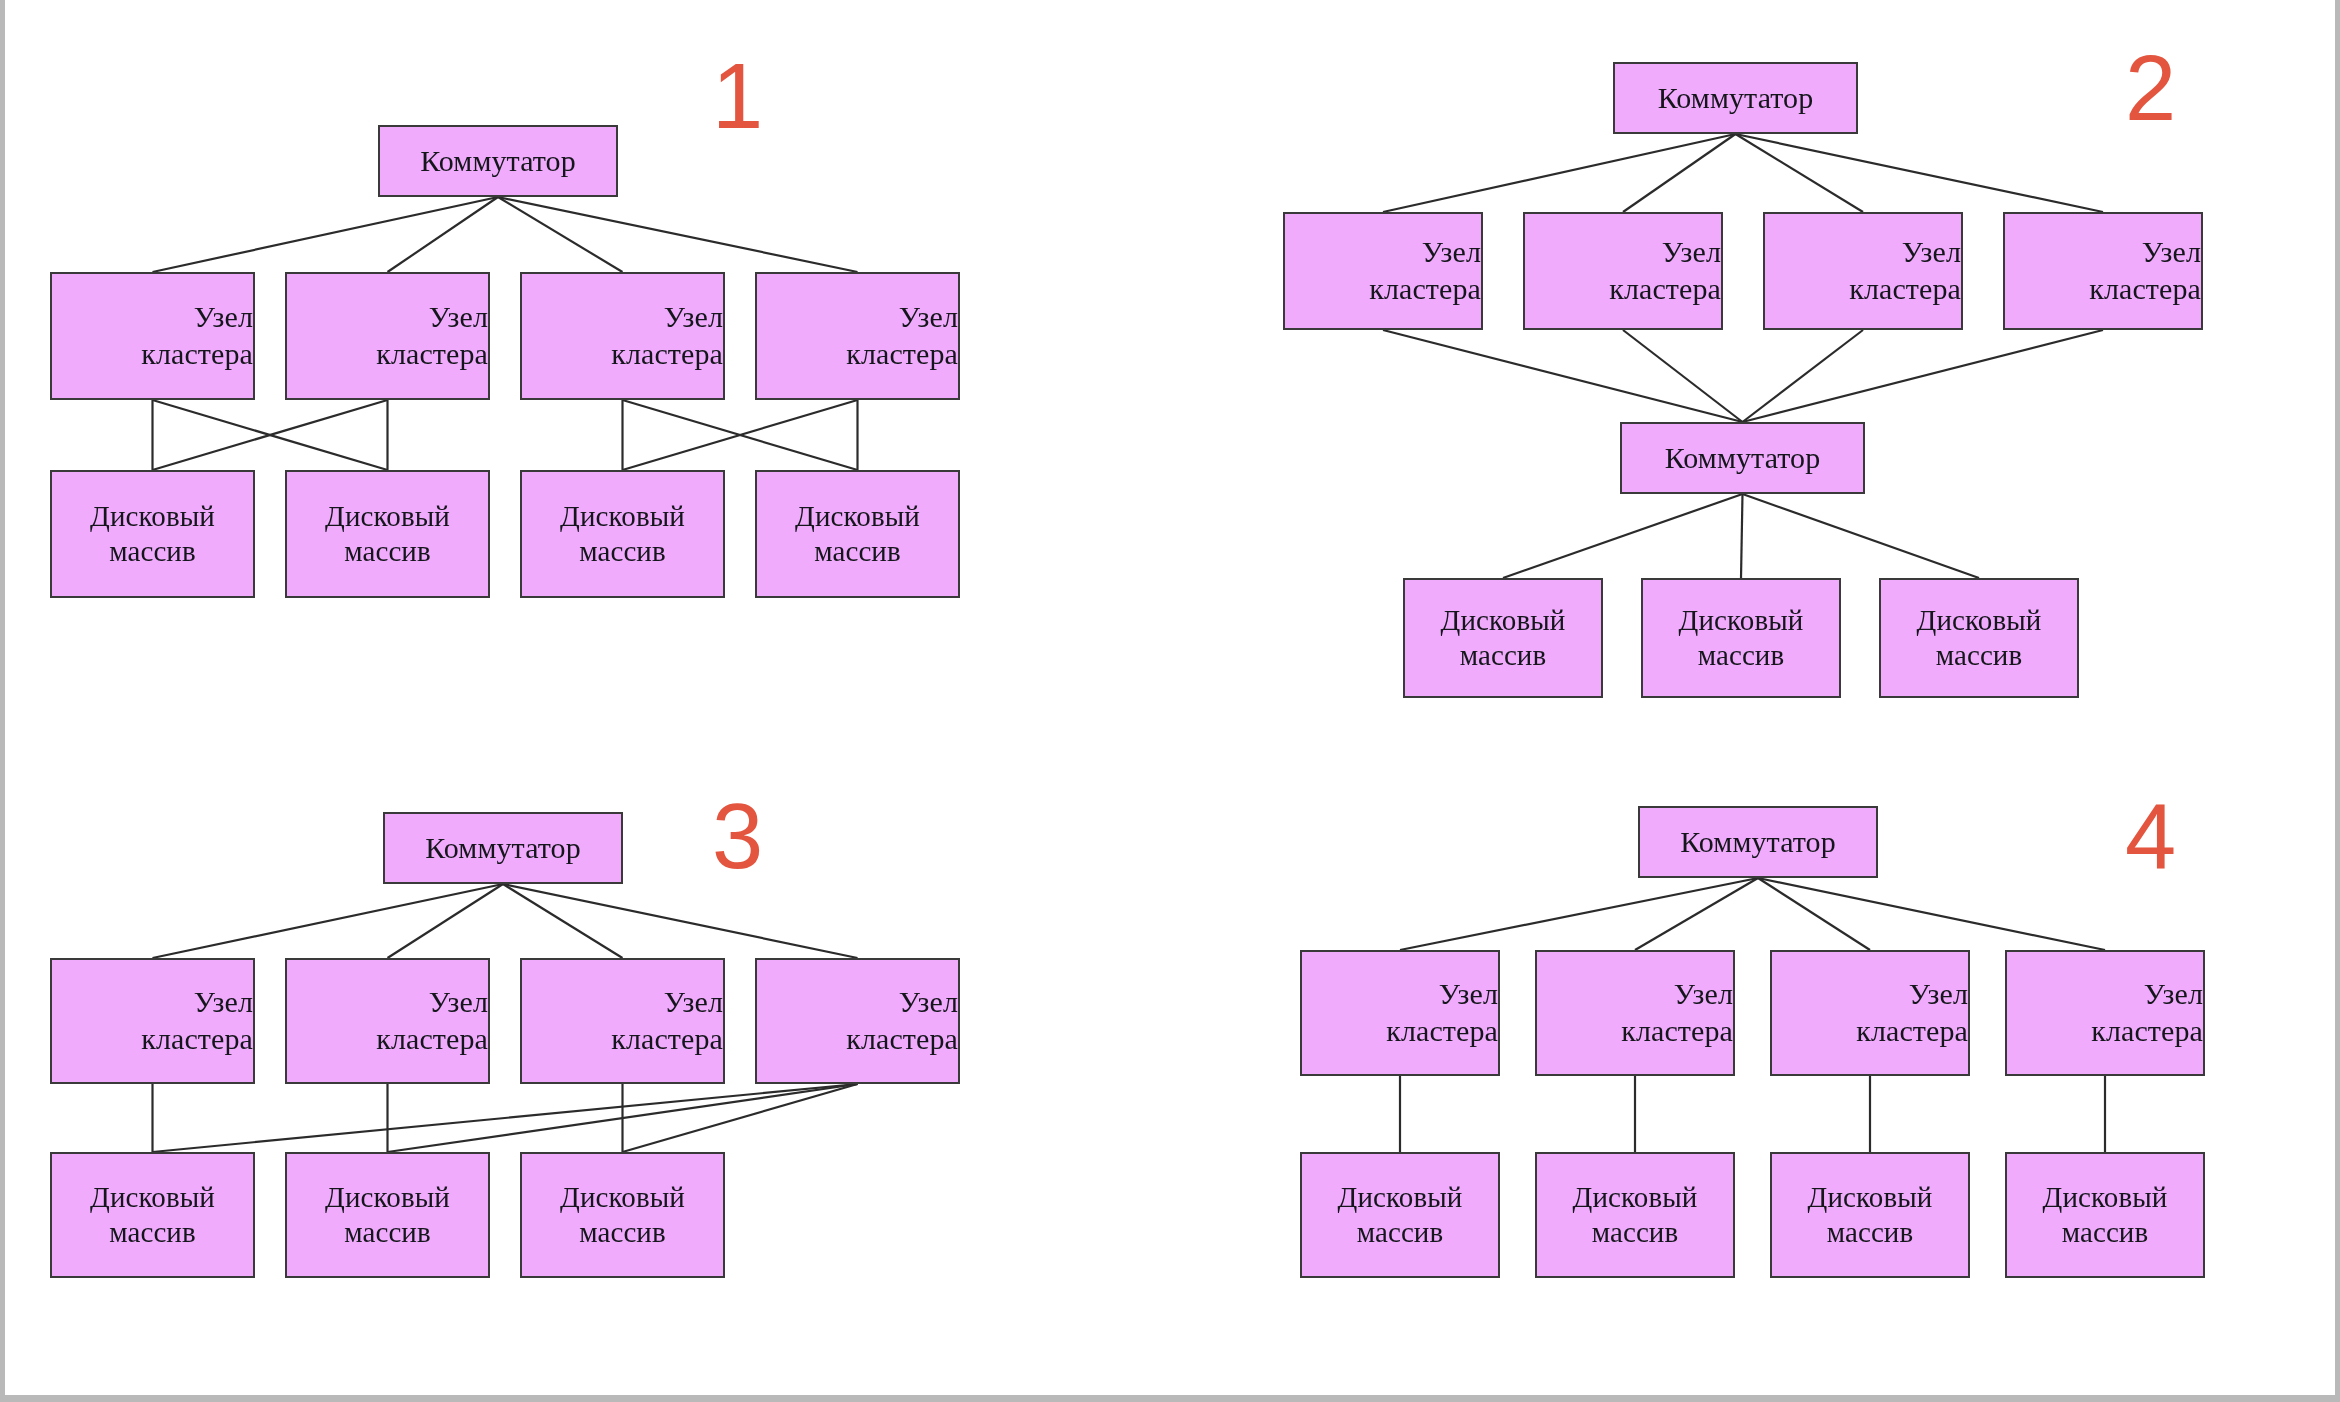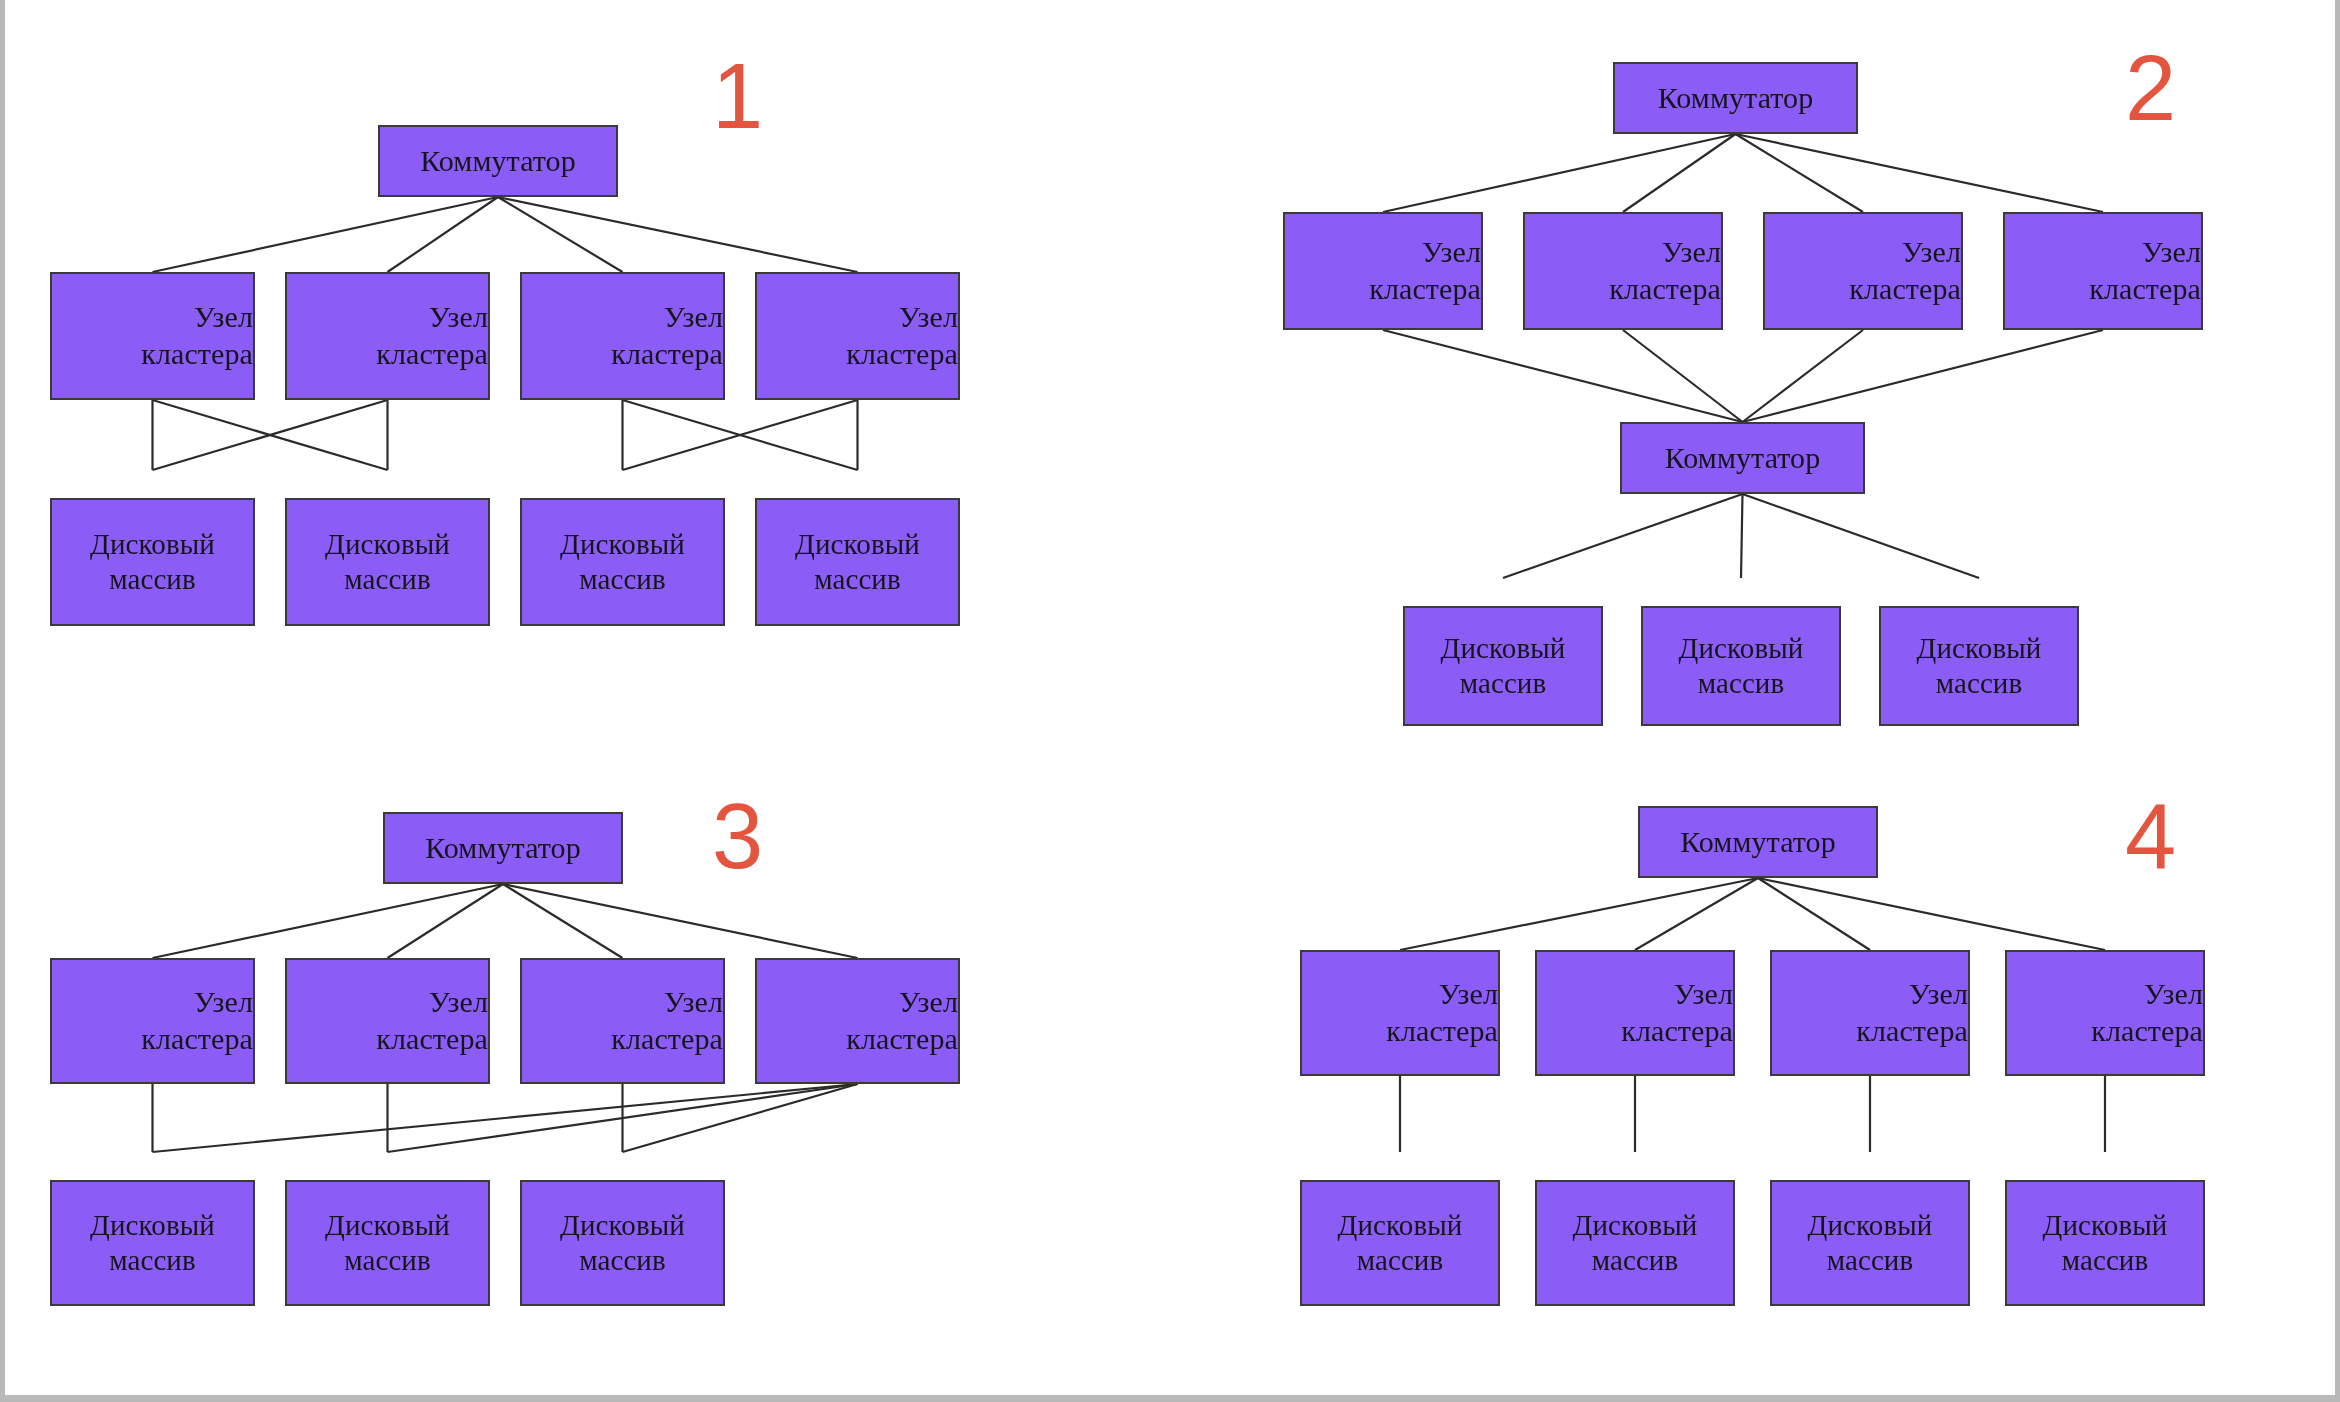--- a/index.html
+++ b/index.html
@@ -33,21 +33,21 @@
   .panel-svg {
     position: absolute;
     left: 0;
     top: 0;
     overflow: visible;
   }
   .box {
     position: absolute;
     box-sizing: border-box;
     border: 2px solid #3a3a3a;
-    background: #8b5cf6;
+    background: #f0abfc;
     display: flex;
     flex-direction: column;
     align-items: center;
     justify-content: center;
     text-align: center;
     color: #15161c;
     line-height: 1.22;
     letter-spacing: 0.1px;
     z-index: 3;
   }
@@ -57,21 +57,20 @@
   }
   .box.switch {
     font-size: 30px;
   }
   .box.node {
     font-size: 30px;
     align-items: flex-end;
   }
   .box.disk {
     font-size: 29px;
-    margin-top: 28px;
   }
   .panel-number {
     position: absolute;
     color: #e4553f;
     font-family: "Liberation Sans", "DejaVu Sans", sans-serif;
     font-size: 92px;
     font-weight: 400;
     line-height: 1;
     z-index: 5;
     user-select: none;

